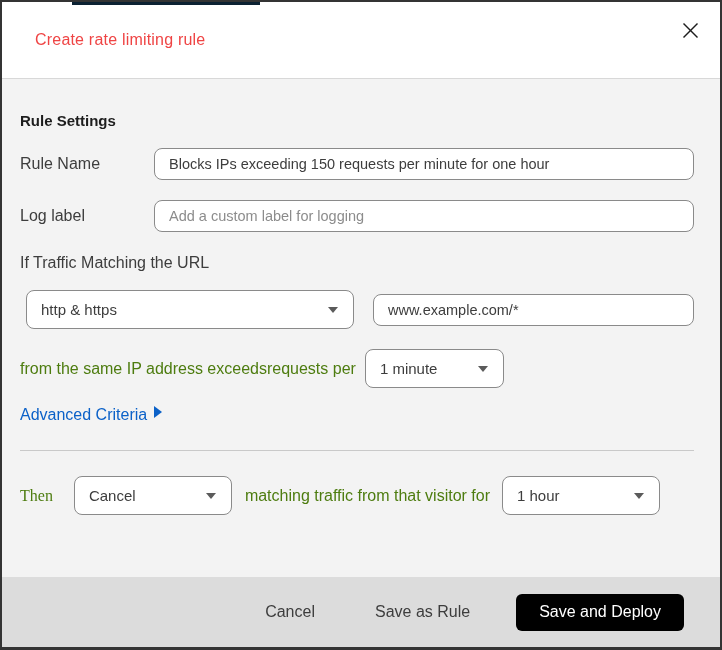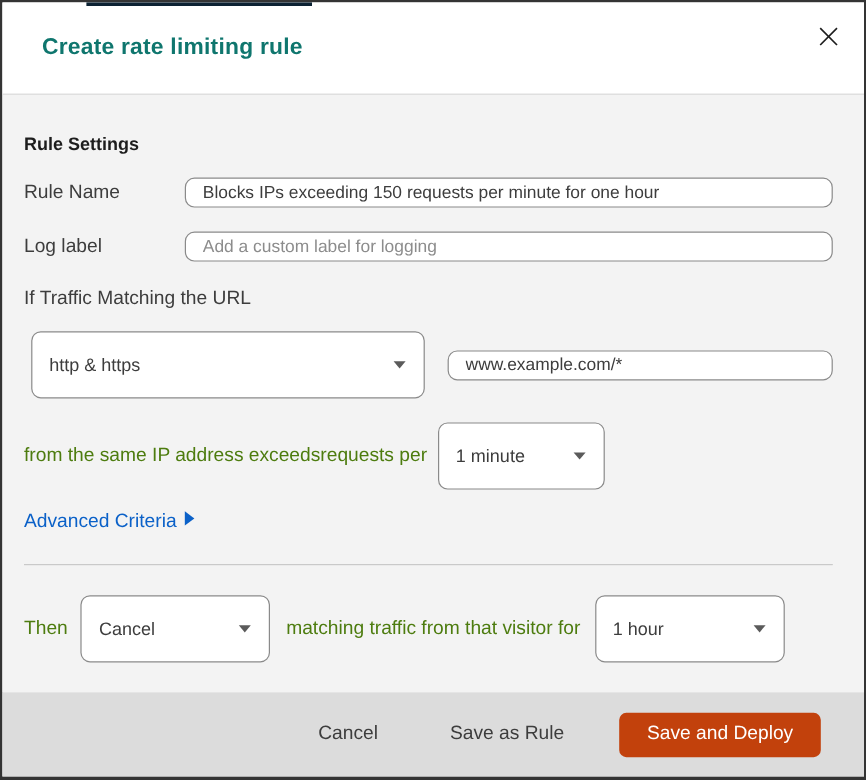--- a/index.html
+++ b/index.html
@@ -23,21 +23,21 @@
   }
   
   .header {
     background: #ffffff;
     height: 77px; flex: 0 0 77px;
     display: flex; align-items: center;
     padding-left: 33px;
     border-bottom: 1px solid #d8d8d8;
     position: relative;
   }
-  .title { font-size: 19px; color: #0f766e; font-weight: 700; letter-spacing: 0.2px; }
+  .title { font-size: 16px; color: #ef4444; font-weight: 400; letter-spacing: 0.2px; }
   .close-btn {
     position: absolute; right: 18px; top: 16px;
     width: 24px; height: 24px;
     background: none; border: none; cursor: pointer;
     display: flex; align-items: center; justify-content: center;
   }
   
   .body {
     flex: 1 1 auto;
     background: #f3f3f3;
@@ -45,30 +45,30 @@
   }
   .section-heading {
     margin: 33px 0 19px;
     font-size: 15px; font-weight: 700; color: #1d1d1d;
   }
   .row { display: flex; align-items: center; }
   .field-row { margin-bottom: 20px; gap: 36px; }
   .field-label { width: 98px; flex: 0 0 98px; font-size: 16px; color: #3d3d3d; }
   .text-input {
     height: 25px; border: 1px solid #8a8a8a; border-radius: 8px;
-    background: #ffffff; padding: 4px 14px;
+    background: #ffffff; padding: 15px 14px;
     font-family: "Liberation Sans", "DejaVu Sans", sans-serif;
     font-size: 14.5px; color: #3d3d3d; outline: none; width: 100%;
   }
   .text-input::placeholder { color: #8c8c8c; opacity: 1; }
   .grow { flex: 1 1 auto; }
   .inline-text { font-size: 16px; color: #4d7c0f; white-space: nowrap; }
   .traffic-intro { margin: 22px 0 18px; font-size: 16px; color: #3d3d3d; }
   .select-box {
-    height: 56px; border: 1px solid #8a8a8a; border-radius: 8px;
+    height: 39px; border: 1px solid #8a8a8a; border-radius: 8px;
     background: #ffffff; display: flex; align-items: center;
     padding: 0 14px; cursor: pointer; position: relative;
   }
   .select-box .select-value { font-size: 15px; color: #3d3d3d; }
   .select-caret {
     position: absolute; right: 15px; top: 50%; margin-top: -3px;
     width: 0; height: 0;
     border-left: 5px solid transparent;
     border-right: 5px solid transparent;
     border-top: 6px solid #5b5b5b;
@@ -88,38 +88,38 @@
     width: 0; height: 0;
     border-top: 6px solid transparent;
     border-bottom: 6px solid transparent;
     border-left: 8px solid #0b61c8;
   }
   .section-divider {
     border: none; border-top: 1px solid #c9c9c9;
     margin: 26px 0 0;
   }
   .then-row { margin-top: 25px; }
-  .then-label { margin-right: 11px; }
+  .then-label { margin-right: 21px; font-family: Liberation Serif, serif; }
   .action-select { width: 158px; flex: 0 0 158px; }
   .then-middle { margin: 0 12px 0 13px; }
   .duration-select { width: 158px; flex: 0 0 158px; align-items: center; }
   
   .footer {
     flex: 0 0 70px; height: 70px;
     background: #dcdcdc;
     display: flex; align-items: center; justify-content: flex-end;
     padding-right: 36px; gap: 28px;
   }
   .text-btn {
     background: none; border: none; cursor: pointer;
     font-family: "Liberation Sans", "DejaVu Sans", sans-serif;
     font-size: 16px; color: #3d3d3d; padding: 8px 16px;
   }
   .primary-btn {
-    background: #c2410c; border: none; border-radius: 6px;
+    background: #000000; border: none; border-radius: 6px;
     color: #ffffff; font-size: 16px;
     font-family: "Liberation Sans", "DejaVu Sans", sans-serif;
     height: 37px; padding: 0 23px; cursor: pointer; margin-left: 2px;
   }
 </style>
 </head>
 <body>
 
 <div class="modal">
   <div class="top-strip"></div>

